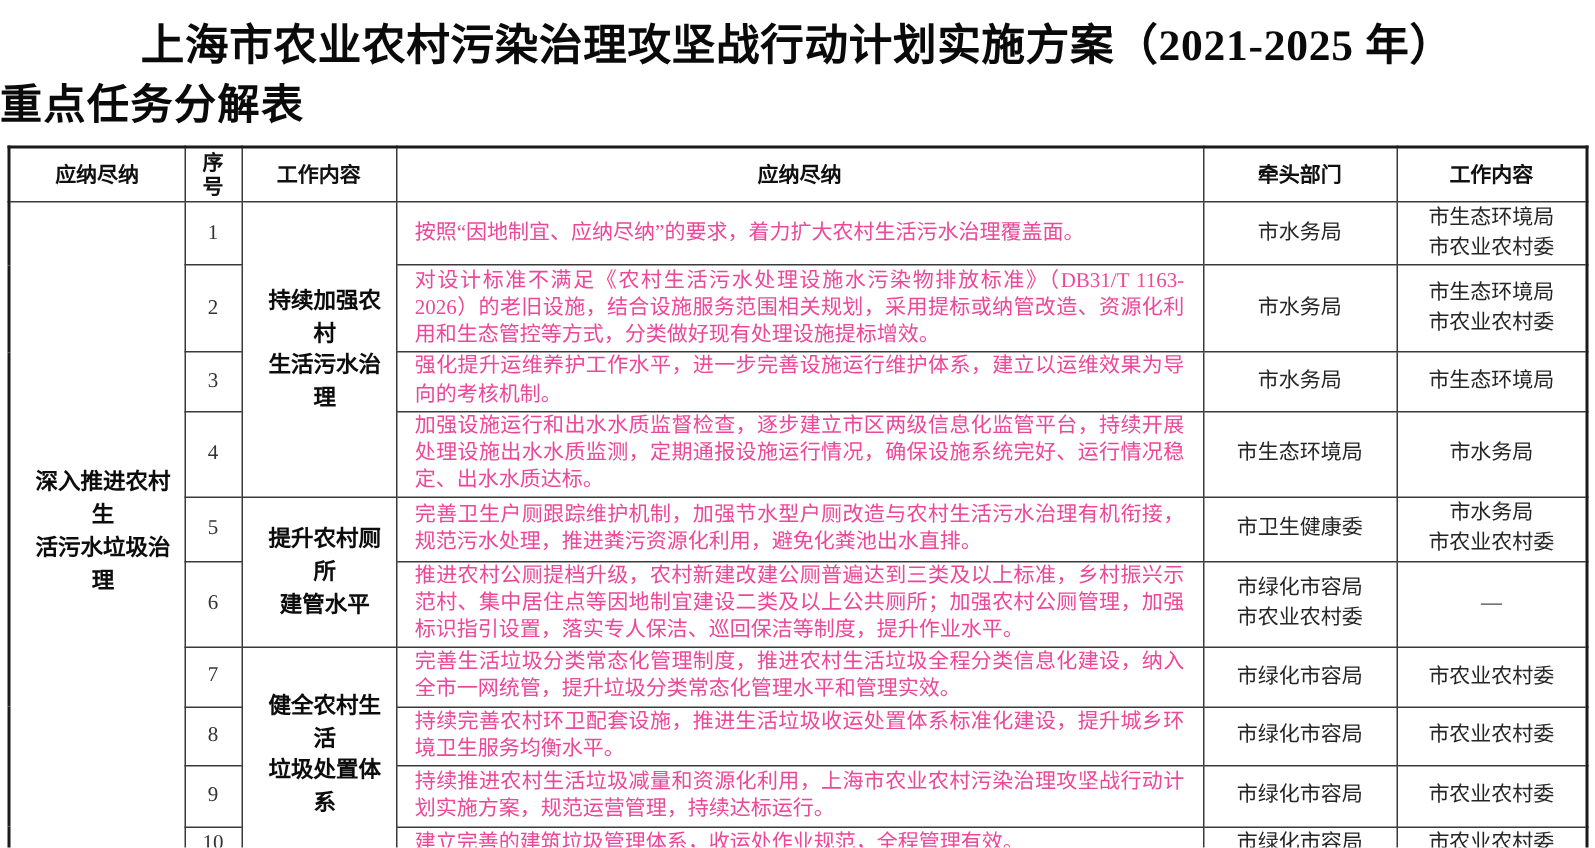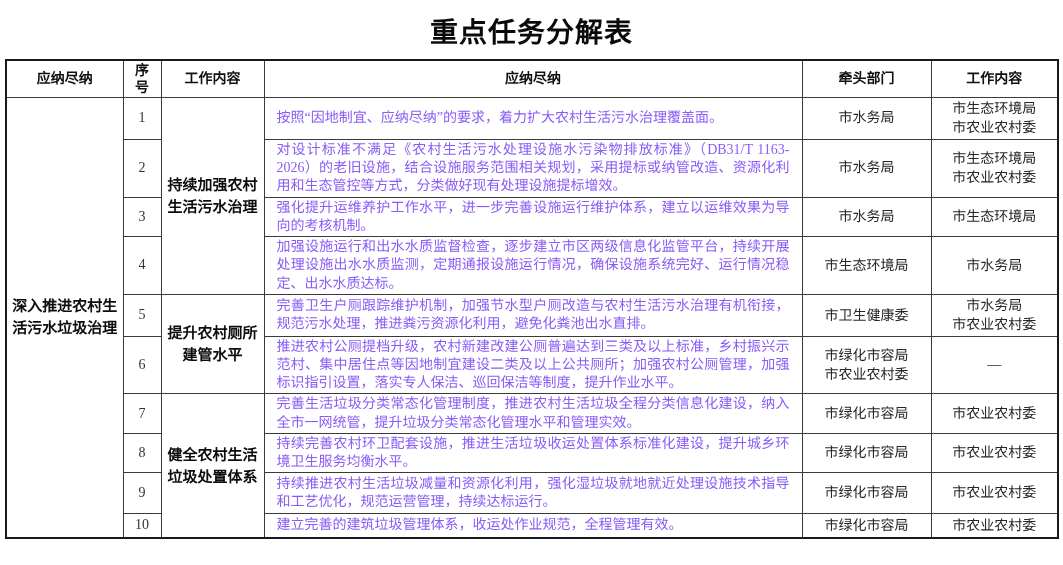--- a/index.html
+++ b/index.html
@@ -19,21 +19,21 @@
   .title-line1 {
     text-align: center;
     font-size: 29px;
     font-weight: bold;
     color: #0a0a0a;
     font-family: "Liberation Serif", serif;
     letter-spacing: 0.5px;
     line-height: 1.3;
   }
   .title-line2 {
-    text-align: center;
+    text-align: left;
     font-size: 28px;
     font-weight: bold;
     color: #0a0a0a;
     font-family: "Liberation Serif", serif;
     letter-spacing: 1px;
     line-height: 1.25;
     margin-top: 2px;
   }
   table.task-table {
     border-collapse: collapse;
@@ -66,26 +66,27 @@
     font-family: "Liberation Serif", serif;
   }
   td.task-cell, td.work-cell {
     text-align: center;
     font-weight: bold;
     color: #0d0d0d;
     font-family: "Liberation Sans", sans-serif;
     font-size: 15px;
     white-space: pre-line;
     line-height: 1.45;
+    padding-left: 12px;
   }
   td.content-cell {
     text-align: justify;
     padding: 1px 12px;
     line-height: 1.3;
-    color: #8b5cf6;
+    color: #ec4899;
   }
   td.dept-cell {
     text-align: center;
     white-space: pre-line;
     line-height: 1.4;
     color: #262626;
   }
   
   tr.hdr   { height: 34px; }
   tr.r1    { height: 33px; }
@@ -98,20 +99,21 @@
   tr.r8    { height: 33px; }
   tr.r9    { height: 41px; }
   tr.r10   { height: 24px; }
 </style>
 </head>
 <body>
 
 <div class="page">
 
   <div class="title-block">
+    <div class="title-line1">上海市农业农村污染治理攻坚战行动计划实施方案（2021-2025 年）</div>
     <div class="title-line2">重点任务分解表</div>
   </div>
 
   <table class="task-table">
     <colgroup>
       <col style="width:117px">
       <col style="width:38px">
       <col style="width:103px">
       <col style="width:538px">
       <col style="width:129px">
@@ -191,21 +193,21 @@
 
       <tr class="r8">
         <td class="sn-cell">8</td>
         <td class="content-cell">持续完善农村环卫配套设施，推进生活垃圾收运处置体系标准化建设，提升城乡环境卫生服务均衡水平。</td>
         <td class="dept-cell">市绿化市容局</td>
         <td class="dept-cell">市农业农村委</td>
       </tr>
 
       <tr class="r9">
         <td class="sn-cell">9</td>
-        <td class="content-cell">持续推进农村生活垃圾减量和资源化利用，强化湿垃圾就地就近处理设施技术指导和工艺优化，规范运营管理，持续达标运行。</td>
+        <td class="content-cell">持续推进农村生活垃圾减量和资源化利用，上海市农业农村污染治理攻坚战行动计划实施方案，规范运营管理，持续达标运行。</td>
         <td class="dept-cell">市绿化市容局</td>
         <td class="dept-cell">市农业农村委</td>
       </tr>
 
       <tr class="r10">
         <td class="sn-cell">10</td>
         <td class="content-cell">建立完善的建筑垃圾管理体系，收运处作业规范，全程管理有效。</td>
         <td class="dept-cell">市绿化市容局</td>
         <td class="dept-cell">市农业农村委</td>
       </tr>

